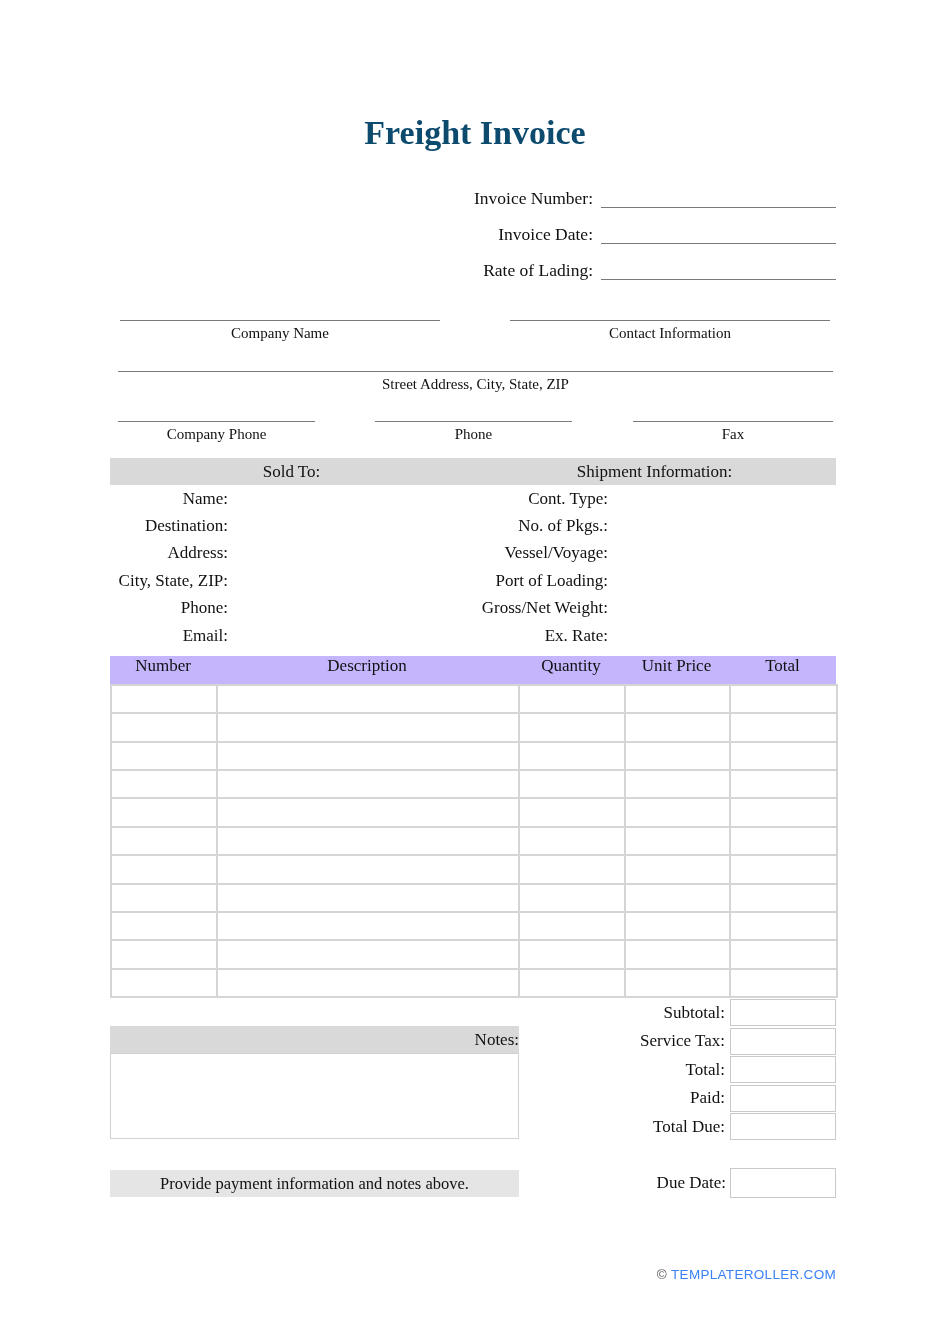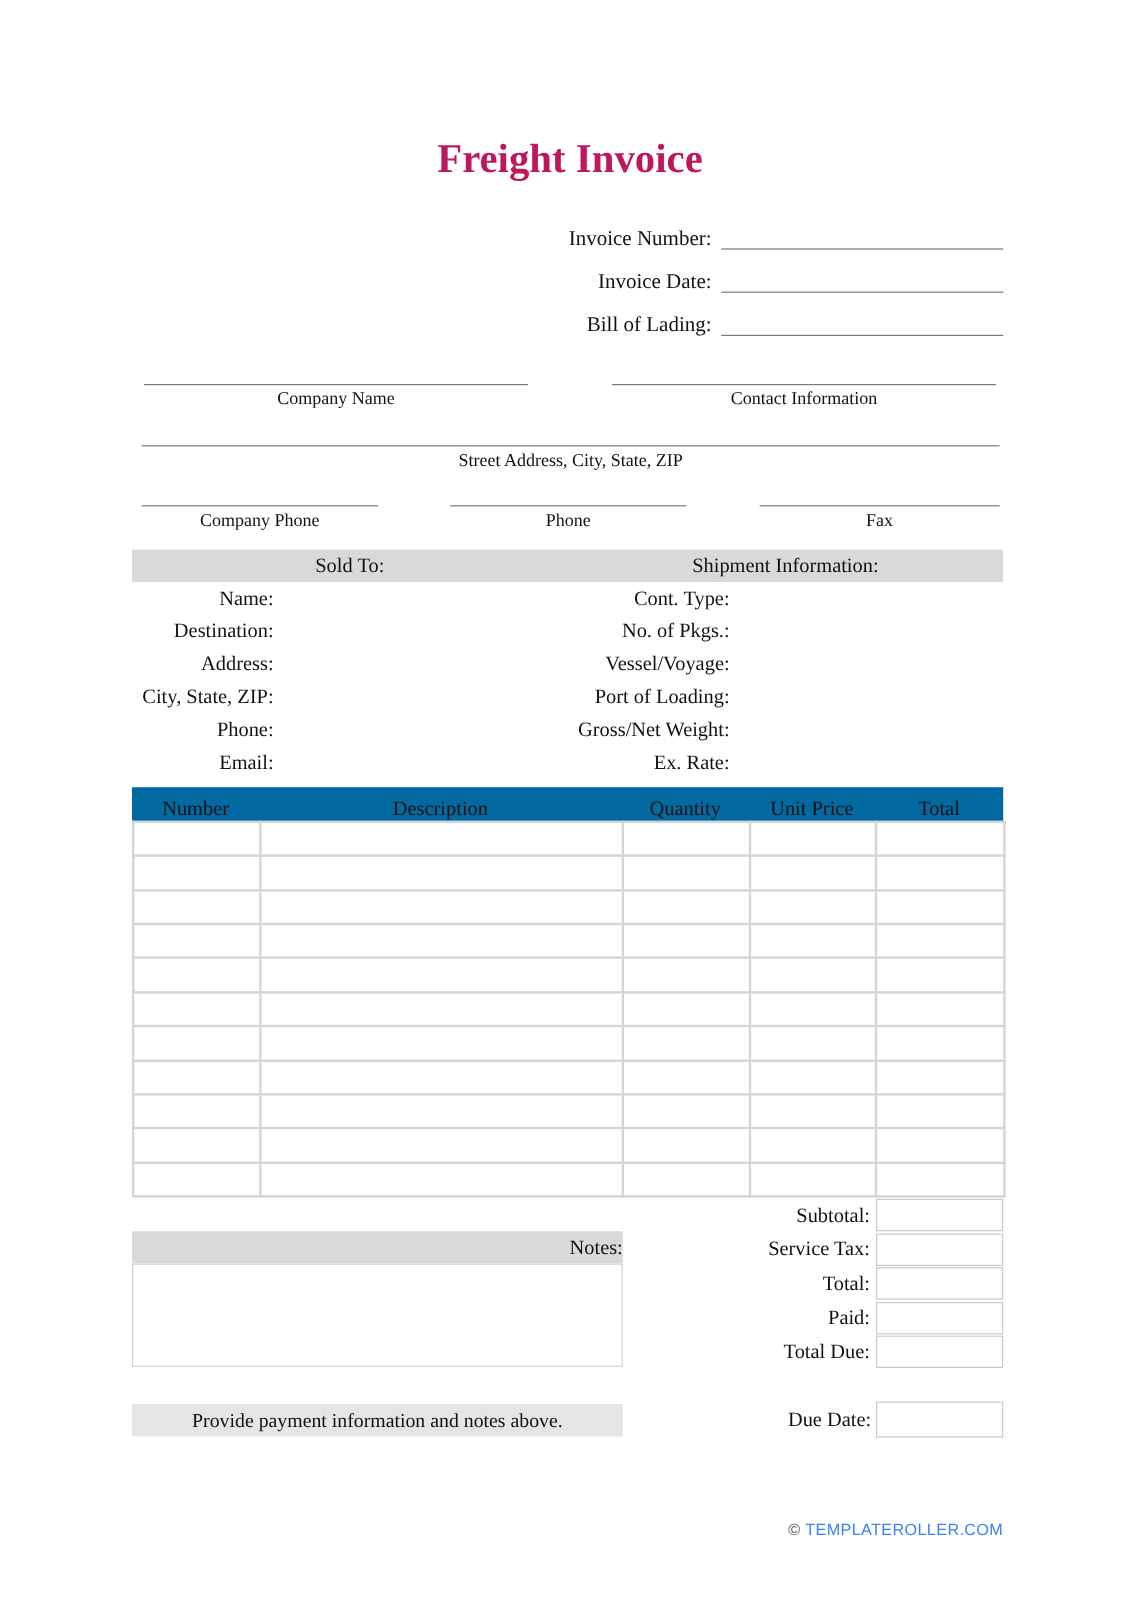--- a/index.html
+++ b/index.html
@@ -9,21 +9,21 @@
     font-family: "Liberation Serif", "DejaVu Serif", serif;
     color: #111111;
     position: relative;
     overflow: hidden;
   }
   .page { position: absolute; inset: 0; }
 
   
   .title {
     position: absolute; top: 114px; left: 0; width: 950px;
-    text-align: center; font-size: 34px; font-weight: bold; color: #be185d;
+    text-align: center; font-size: 34px; font-weight: bold; color: #0c4a6e;
   }
 
   
   .invoice-meta { position: absolute; top: 181px; right: 114px; }
   .meta-row { height: 36px; line-height: 34px; text-align: right; white-space: nowrap; }
   .meta-row .lbl { font-size: 17.5px; }
   .rule {
     display: inline-block; height: 20px; border-bottom: 1.5px solid #7a7a7a;
     position: relative; top: 4px; margin-left: 8px;
   }
@@ -46,21 +46,21 @@
   .st-rows { display: flex; }
   .st-col { width: 363px; }
   .st-row { display: flex; height: 27.4px; align-items: center; }
   .st-label { font-size: 17px; text-align: right; }
   .st-col.left .st-label { width: 118px; }
   .st-col.right .st-label { width: 135px; }
   .st-value { flex: 1; height: 100%; }
 
   
   .items { position: absolute; top: 656px; left: 110px; width: 726px; }
-  .items-header { background: #0369a1; height: 28px; display: flex; align-items: flex-end; }
+  .items-header { background: #c4b5fd; height: 28px; display: flex; align-items: flex-start; }
   .items-header .hcell { font-size: 17px; text-align: center; }
   .hc0 { width: 106px; } .hc1 { width: 302px; } .hc2 { width: 106px; }
   .hc3 { width: 105px; } .hc4 { width: 107px; }
   table.items-body { border-collapse: collapse; width: 726px; height: 314px; table-layout: fixed; }
   table.items-body td { border: 2px solid #d5d5d5; background: #ffffff; padding: 0; }
   col.c0 { width: 106px; } col.c1 { width: 302px; } col.c2 { width: 106px; }
   col.c3 { width: 105px; } col.c4 { width: 107px; }
 
   
   .totals { position: absolute; top: 999px; left: 110px; width: 726px; }
@@ -98,21 +98,21 @@
   <div class="title">Freight Invoice</div>
 
   <div class="invoice-meta">
     <div class="meta-row">
       <span class="lbl">Invoice Number:</span><span class="rule meta-rule"></span>
     </div>
     <div class="meta-row">
       <span class="lbl">Invoice Date:</span><span class="rule meta-rule"></span>
     </div>
     <div class="meta-row">
-      <span class="lbl">Bill of Lading:</span><span class="rule meta-rule"></span>
+      <span class="lbl">Rate of Lading:</span><span class="rule meta-rule"></span>
     </div>
   </div>
 
   <div class="company-block">
     <div class="ufield" style="left:10px; top:8px; width:320px;">
       <div class="hr"></div>
       <div class="caption">Company Name</div>
     </div>
     <div class="ufield" style="left:400px; top:8px; width:320px;">
       <div class="hr"></div>

